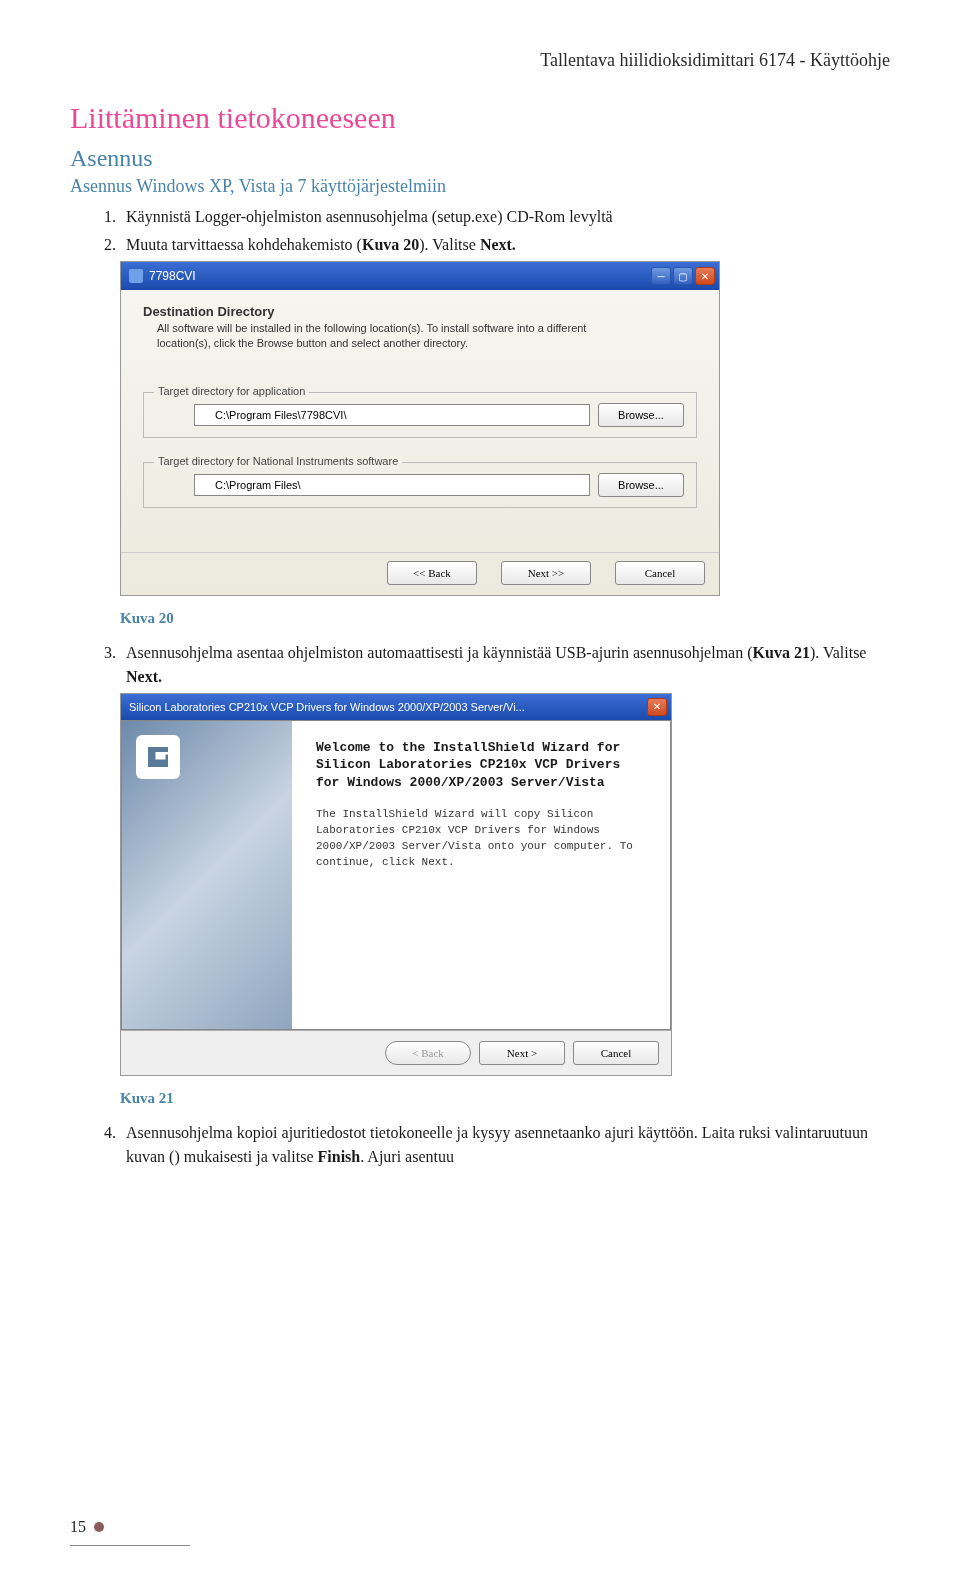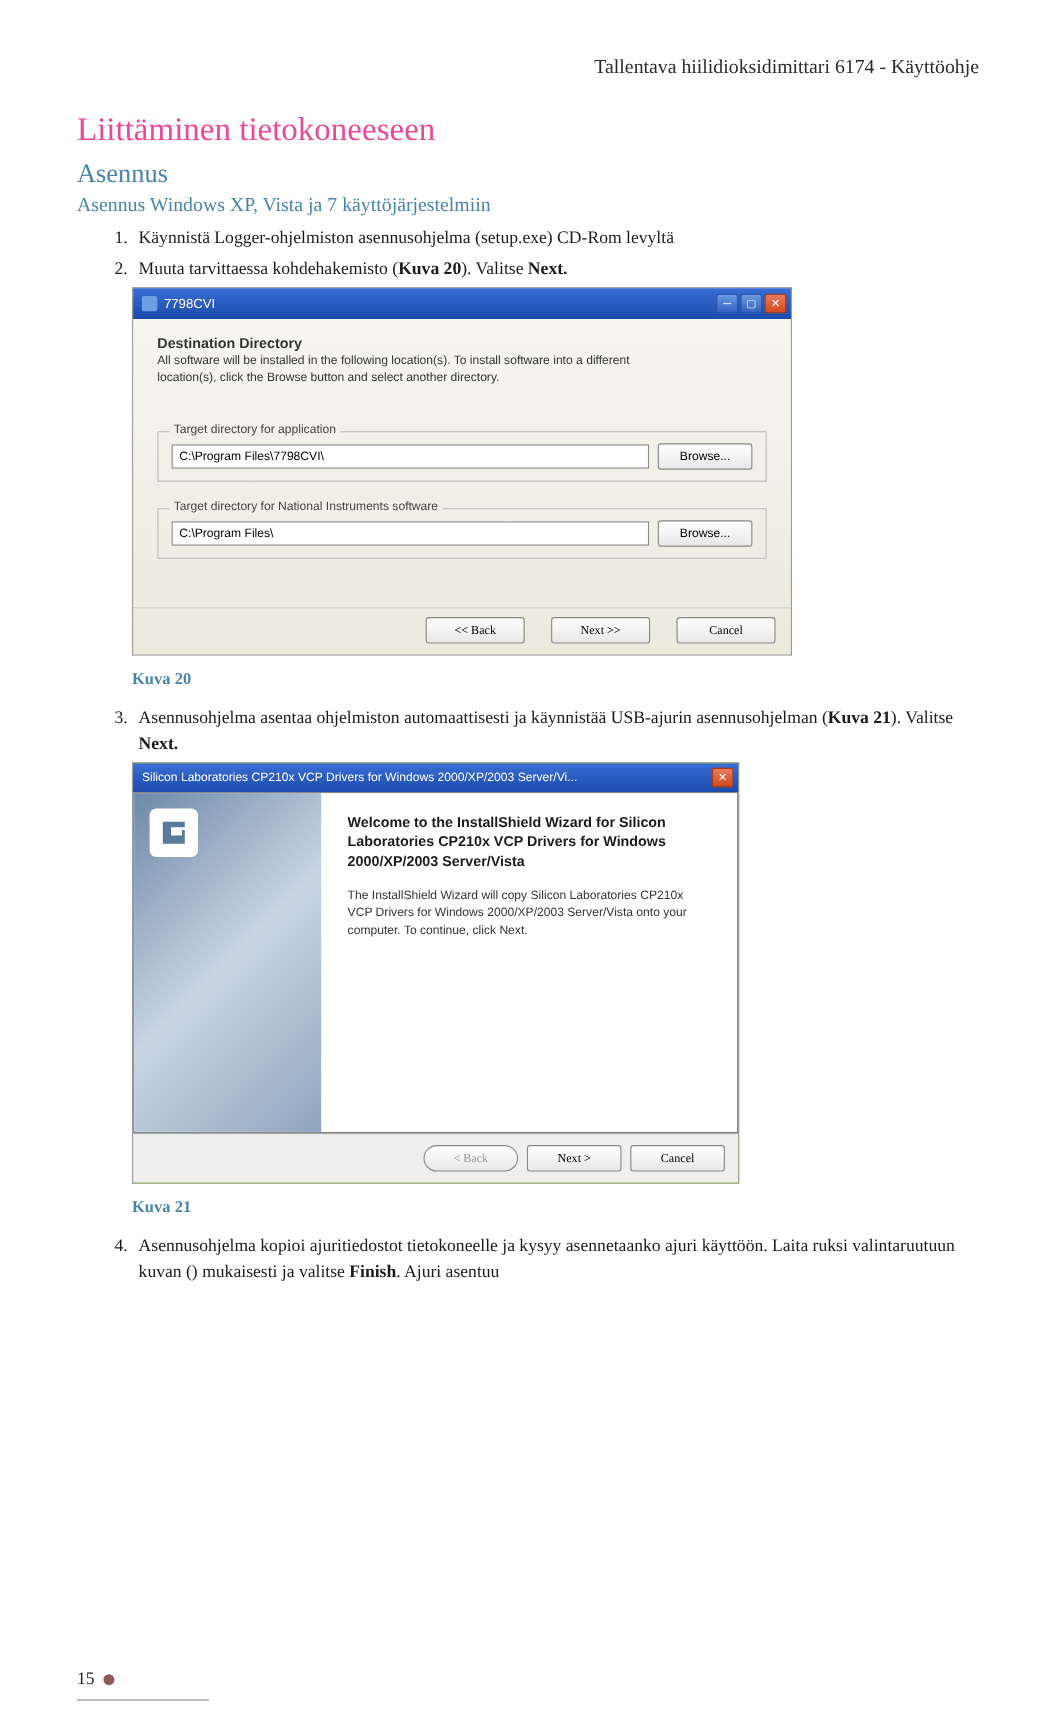--- a/index.html
+++ b/index.html
@@ -80,25 +80,25 @@
     background: linear-gradient(#6e9ae0, #3360c0);
     border: 1px solid #2a56b0;
     border-radius: 3px;
     display: flex; align-items: center; justify-content: center;
     color: #fff; font-size: 10px; font-family: Arial;
   }
   .win-btn.close { background: linear-gradient(#e87b5a, #d04a1f); border-color: #b03a10; }
   .inst-body { padding: 14px 22px; font-family: Tahoma, Arial, sans-serif; color: #333; }
   .inst-heading { font-weight: bold; font-size: 13px; margin-bottom: 2px; }
   .inst-sub { font-size: 11px; margin-left: 14px; margin-bottom: 40px; }
-  .inst-desc { font-size: 11px; line-height: 1.4; margin-bottom: 40px; max-width: 430px;}
+  .inst-desc { font-size: 11px; margin-left: 14px; line-height: 1.4; margin-bottom: 40px; max-width: 430px;}
   .fieldgrp { border: 1px solid #bbb; padding: 10px 12px; margin-bottom: 24px; position: relative; }
   .fieldgrp .legend { position: absolute; top: -8px; left: 10px; background: #f2f0e7; padding: 0 4px; font-size: 11px; color: #444; }
   .fieldgrp .row { display: flex; gap: 8px; align-items: center; }
-  .path-input { flex: 1; height: 22px; border: 1px solid #888; background: #fff; font-size: 11px; padding: 0 6px; }
+  .path-input { flex: 1; height: 22px; border: 1px solid #888; background: #fff; font-size: 11px; padding: 0 20px; margin-left: 38px; }
   .browse-btn { width: 86px; height: 24px; border: 1px solid #888; background: linear-gradient(#fff,#e8e8e8); font-size: 11px; border-radius: 3px;}
   .inst-buttons { display: flex; justify-content: flex-end; gap: 24px; padding: 8px 14px 0 14px; border-top: 1px solid #ccc; margin-top: 6px;}
   .inst-btn { width: 90px; height: 24px; border: 1px solid #888; background: linear-gradient(#fff,#e8e8e8); font-size: 11px; border-radius: 3px; font-family: Tahoma;}
   
   .installer2 {
     width: 552px;
     background: #84cc16;
   }
   .title-bar-vi {
     height: 26px;
@@ -115,21 +115,21 @@
     background: linear-gradient(135deg, #6d89aa 0%, #c8d4e2 50%, #8fa6c0 100%);
     display: flex; align-items: flex-start; justify-content: flex-start;
     padding: 14px;
   }
   .ishield-left .logo {
     width: 44px; height: 44px;
     background: #fff; border-radius: 6px;
     display: flex; align-items: center; justify-content: center;
   }
   .ishield-left .logo svg { width: 30px; height: 30px; }
-  .ishield-right { flex: 1; padding: 18px 24px; font-family: Liberation Sans, sans-serif; }
+  .ishield-right { flex: 1; padding: 18px 24px; font-family: Liberation Mono, monospace; }
   .ishield-welcome { font-weight: bold; font-size: 13px; line-height: 1.35; margin-bottom: 16px; }
   .ishield-desc { font-size: 11px; line-height: 1.45; color: #333; }
   .ishield-buttons { display: flex; justify-content: flex-end; gap: 8px; padding: 10px 12px; background: #efefef; border-top: 1px solid #aaa;}
   .ishield-btn { width: 86px; height: 24px; border: 1px solid #888; background: linear-gradient(#fff,#e8e8e8); font-size: 11px; border-radius: 3px; font-family: Tahoma;}
   .ishield-btn.disabled { color: #999; border-radius: 12px; }
   
   .footer {
     position: absolute;
     bottom: 40px;
     left: 70px;

